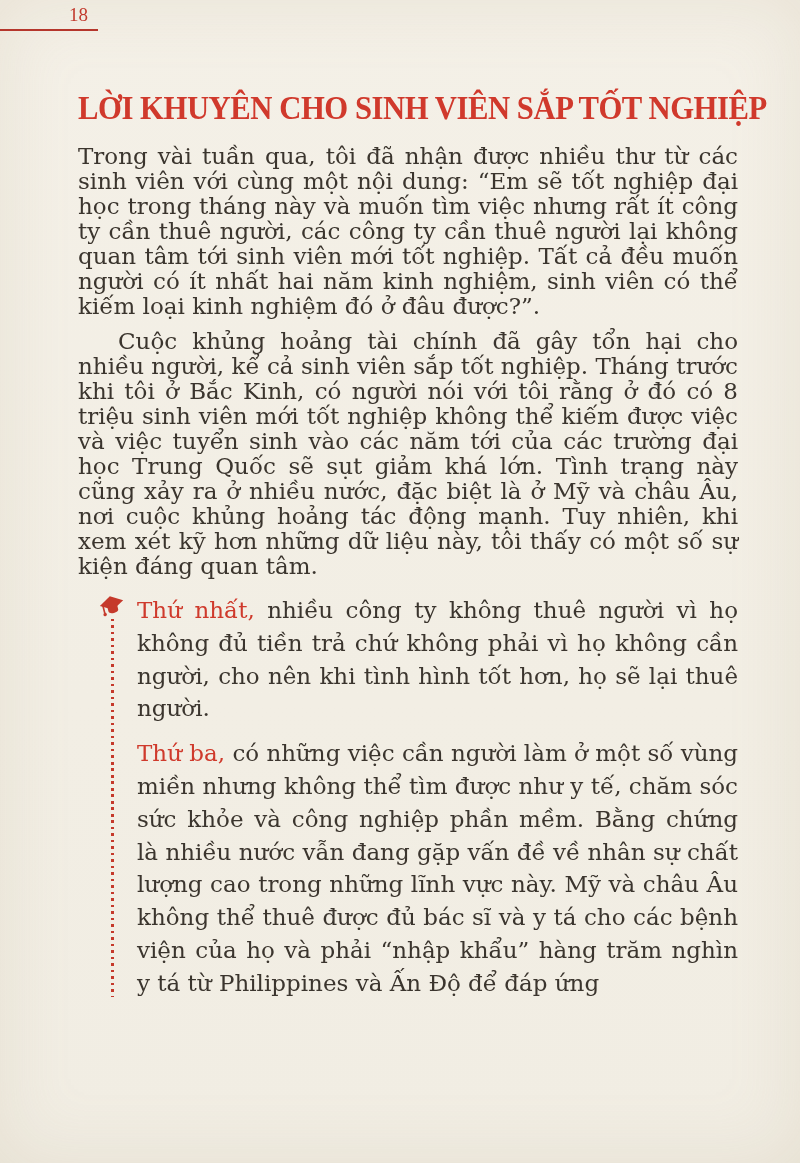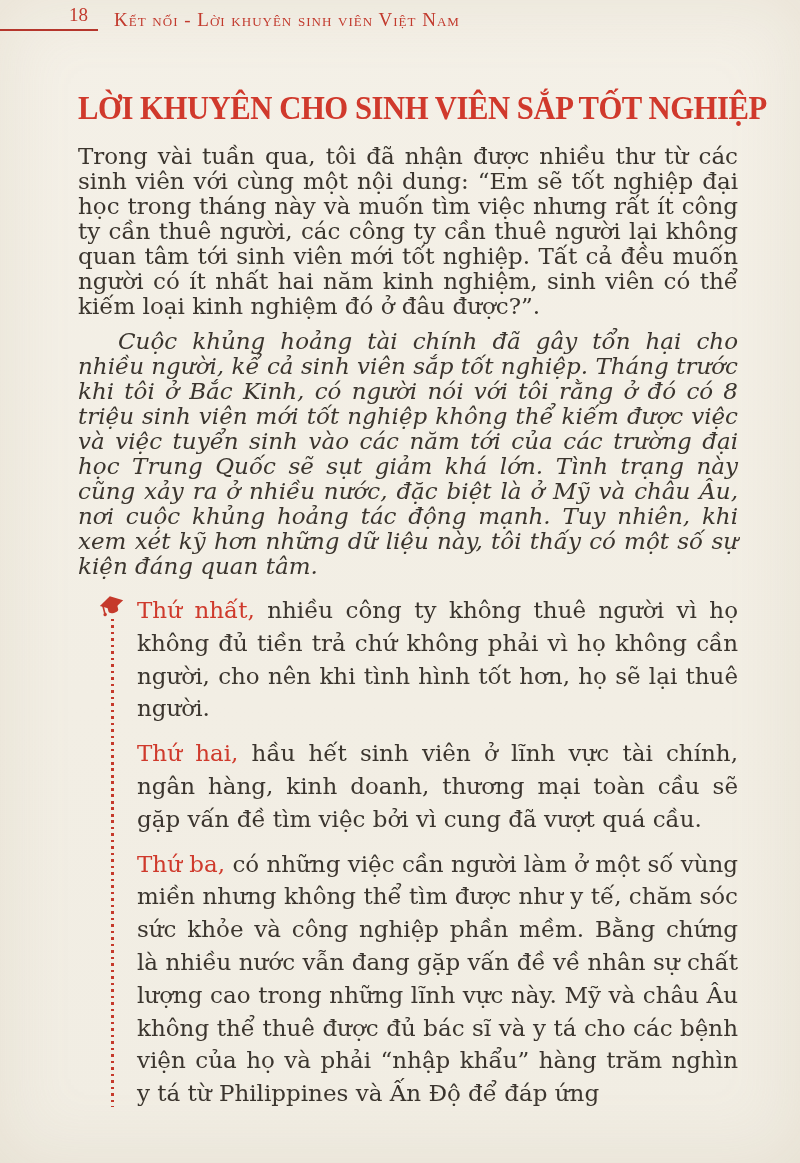--- a/index.html
+++ b/index.html
@@ -50,21 +50,21 @@
     transform: scaleX(0.93);
     transform-origin: left center;
   }
   .para {
     margin: 0 0 10px 0;
     font-size: 23px;
     line-height: 25px;
     text-align: justify;
     text-justify: inter-word;
   }
-  .para.indented { text-indent: 40px; font-style: italic; }
+  .para.indented { text-indent: 40px; }
 
   
   .bullet-list {
     position: relative;
     margin-top: 15px;
     padding-left: 59px;
   }
   .bullet-list .dotted-line {
     position: absolute;
     left: 33px; top: 25px; bottom: 3px;
@@ -85,21 +85,20 @@
   }
   .bullet-item:last-child { margin-bottom: 0; }
   .bullet-lead { color: #cf3a2c; }
 </style>
 </head>
 <body>
 
 <div class="page-header">
   <div class="header-rule"></div>
   <span class="page-number">18</span>
-  <span class="running-title">Kết nối - Lời khuyên sinh viên Việt Nam</span>
 </div>
 
 <div class="article">
   <h1 class="article-title">LỜI KHUYÊN CHO SINH VIÊN SẮP TỐT NGHIỆP</h1>
 
   <p class="para">Trong vài tuần qua, tôi đã nhận được nhiều thư từ các sinh viên với cùng một nội dung: “Em sẽ tốt nghiệp đại học trong tháng này và muốn tìm việc nhưng rất ít công ty cần thuê người, các công ty cần thuê người lại không quan tâm tới sinh viên mới tốt nghiệp. Tất cả đều muốn người có ít nhất hai năm kinh nghiệm, sinh viên có thể kiếm loại kinh nghiệm đó ở đâu được?”.</p>
   <p class="para indented">Cuộc khủng hoảng tài chính đã gây tổn hại cho nhiều người, kể cả sinh viên sắp tốt nghiệp. Tháng trước khi tôi ở Bắc Kinh, có người nói với tôi rằng ở đó có 8 triệu sinh viên mới tốt nghiệp không thể kiếm được việc và việc tuyển sinh vào các năm tới của các trường đại học Trung Quốc sẽ sụt giảm khá lớn. Tình trạng này cũng xảy ra ở nhiều nước, đặc biệt là ở Mỹ và châu Âu, nơi cuộc khủng hoảng tác động mạnh. Tuy nhiên, khi xem xét kỹ hơn những dữ liệu này, tôi thấy có một số sự kiện đáng quan tâm.</p>
 
   <div class="bullet-list">
     <svg class="cap-icon" viewBox="0 0 26 22" xmlns="http://www.w3.org/2000/svg" aria-hidden="true">
@@ -107,17 +106,16 @@
         <polygon points="13,1 25,8 13,15 1,8"></polygon>
         <path d="M8,10.5 L8,15.5 C8,19 18,19 18,15.5 L18,10.5 L13,13.4 Z"></path>
         <rect x="3.2" y="8.5" width="1.6" height="8"></rect>
         <circle cx="4" cy="17.6" r="1.7"></circle>
       </g>
     </svg>
     <div class="dotted-line"></div>
 
     <p class="bullet-item"><span class="bullet-lead">Thứ nhất,</span> <span>nhiều công ty không thuê người vì họ không đủ tiền trả chứ không phải vì họ không cần người, cho nên khi tình hình tốt hơn, họ sẽ lại thuê người.</span></p>
 
-    <p class="bullet-item"><span class="bullet-lead">Thứ hai,</span> <span>hầu hết sinh viên ở lĩnh vực tài chính, ngân hàng, kinh doanh, thương mại toàn cầu sẽ gặp vấn đề tìm việc bởi vì cung đã vượt quá cầu.</span></p>
 
     <p class="bullet-item"><span class="bullet-lead">Thứ ba,</span> <span>có những việc cần người làm ở một số vùng miền nhưng không thể tìm được như y tế, chăm sóc sức khỏe và công nghiệp phần mềm. Bằng chứng là nhiều nước vẫn đang gặp vấn đề về nhân sự chất lượng cao trong những lĩnh vực này. Mỹ và châu Âu không thể thuê được đủ bác sĩ và y tá cho các bệnh viện của họ và phải “nhập khẩu” hàng trăm nghìn y tá từ Philippines và Ấn Độ để đáp ứng</span></p>
   </div>
 </div>
 
 </body></html>

